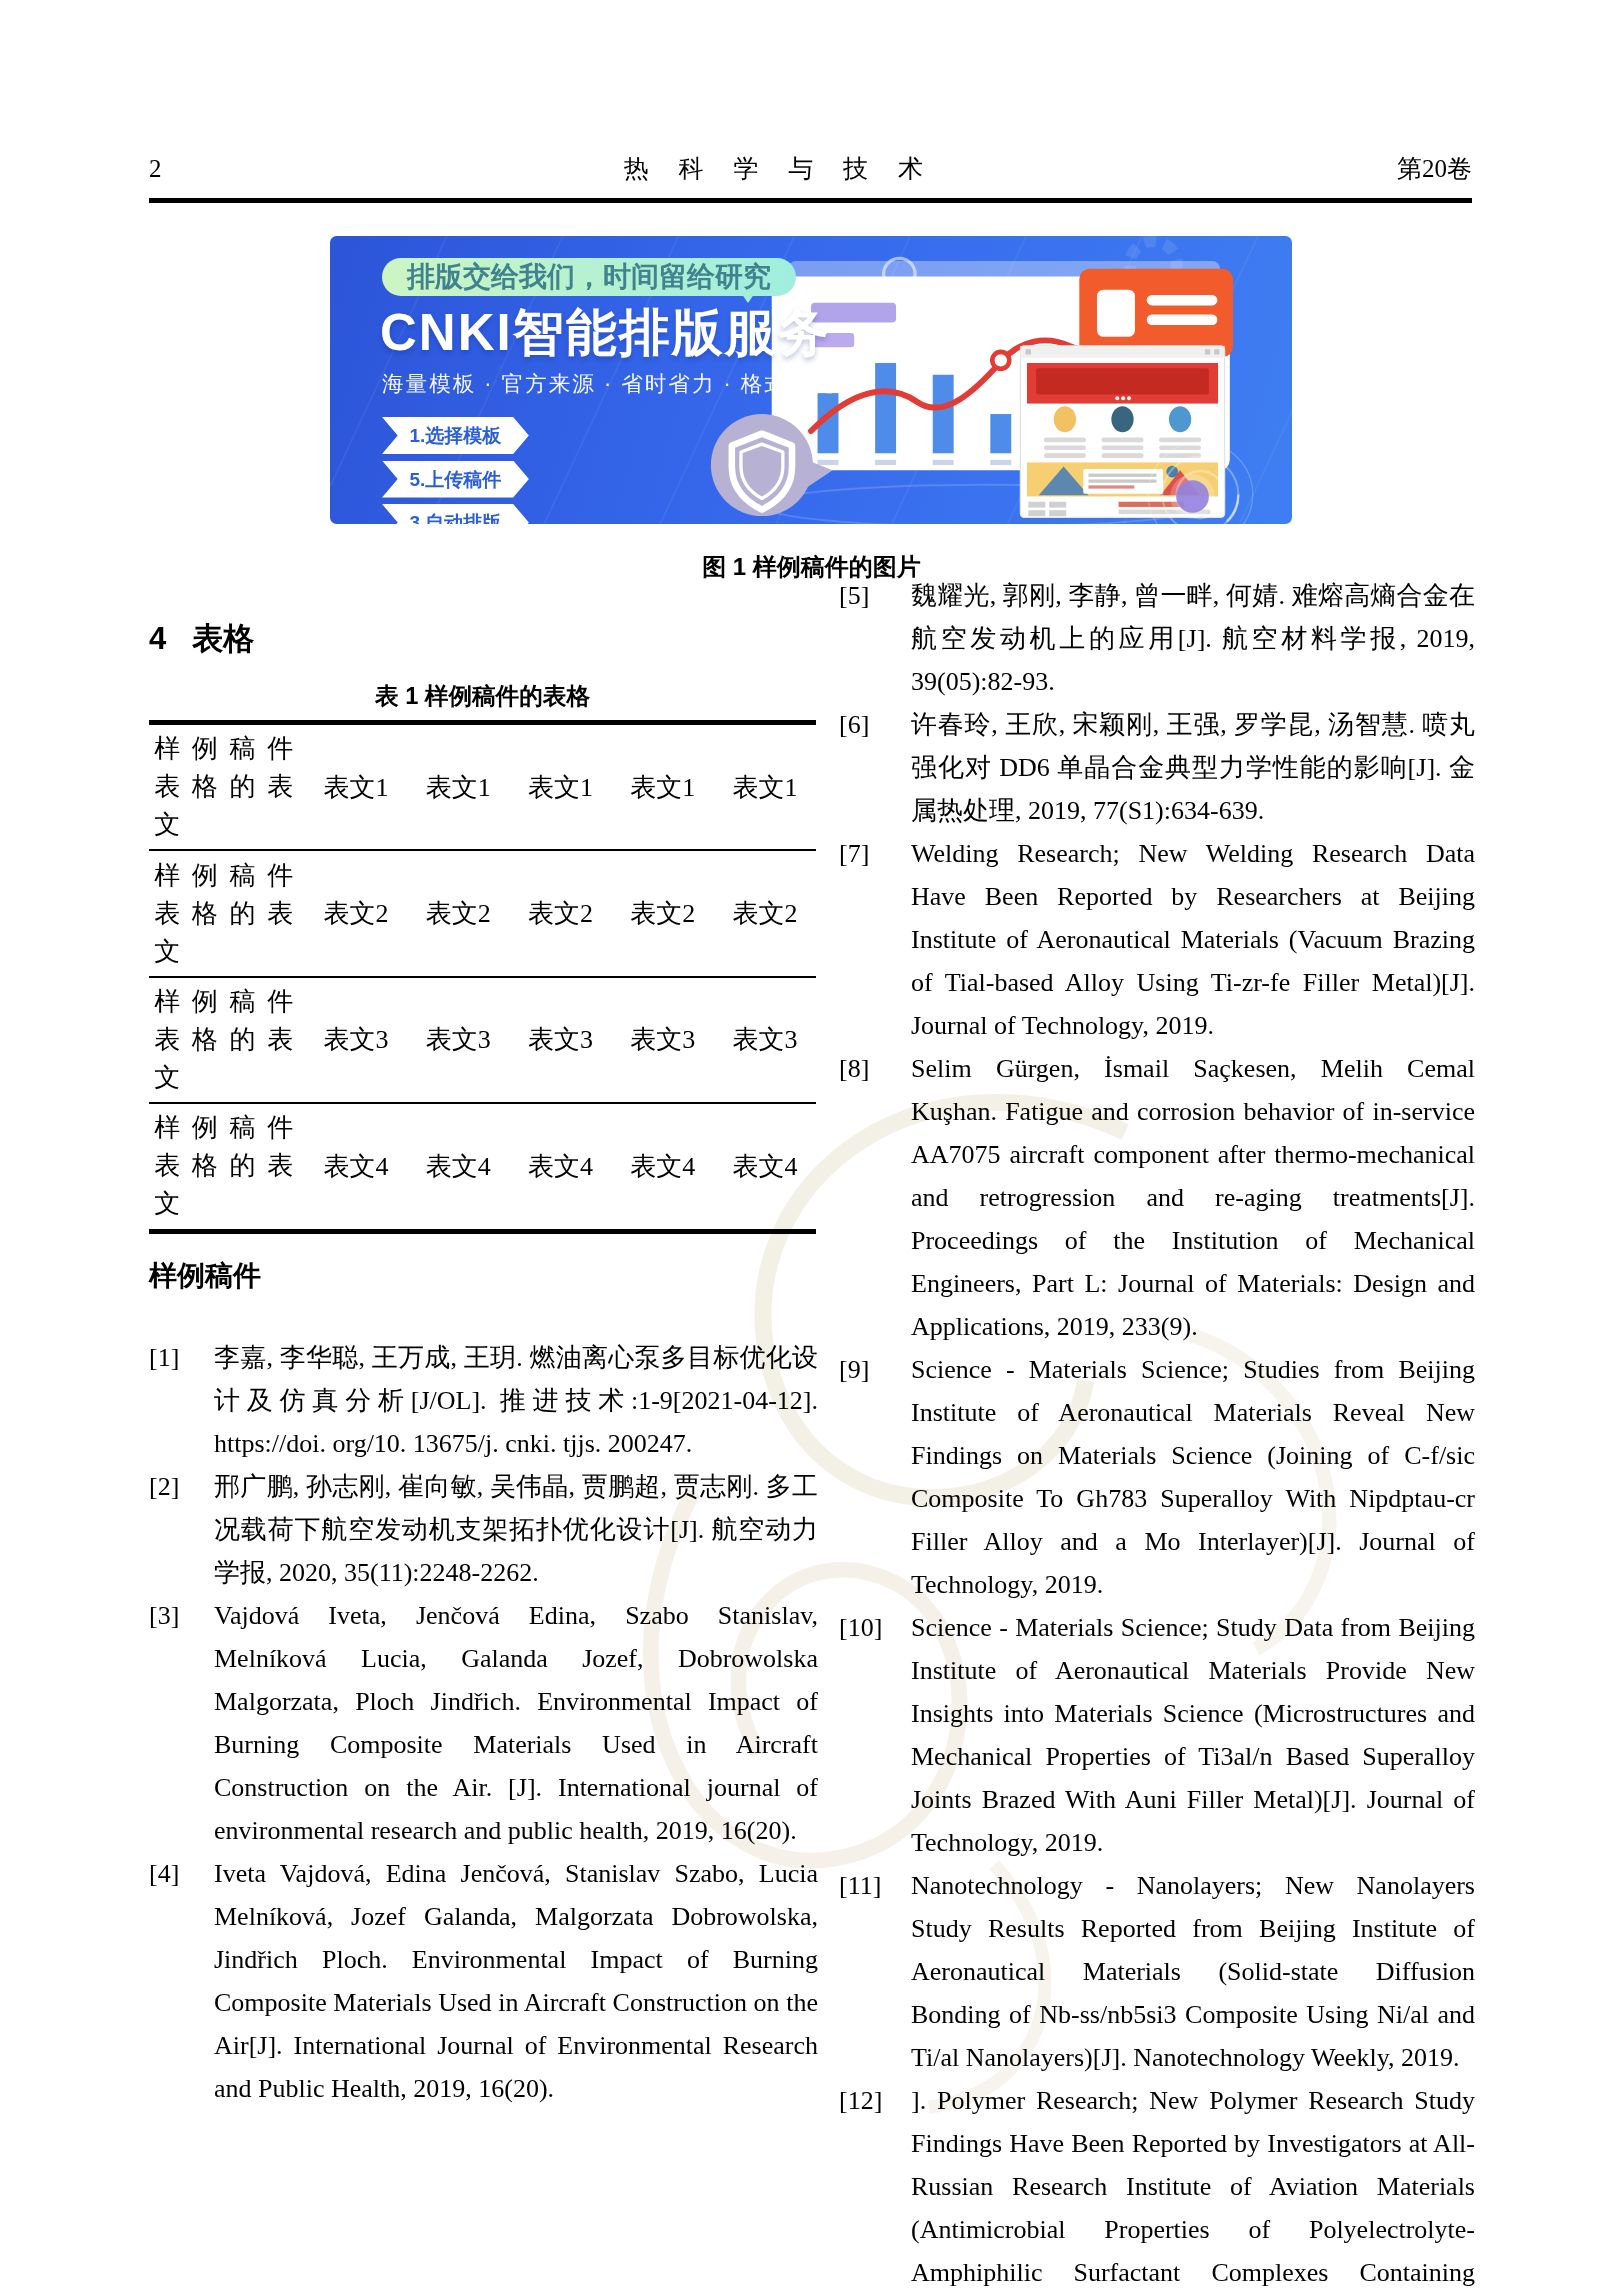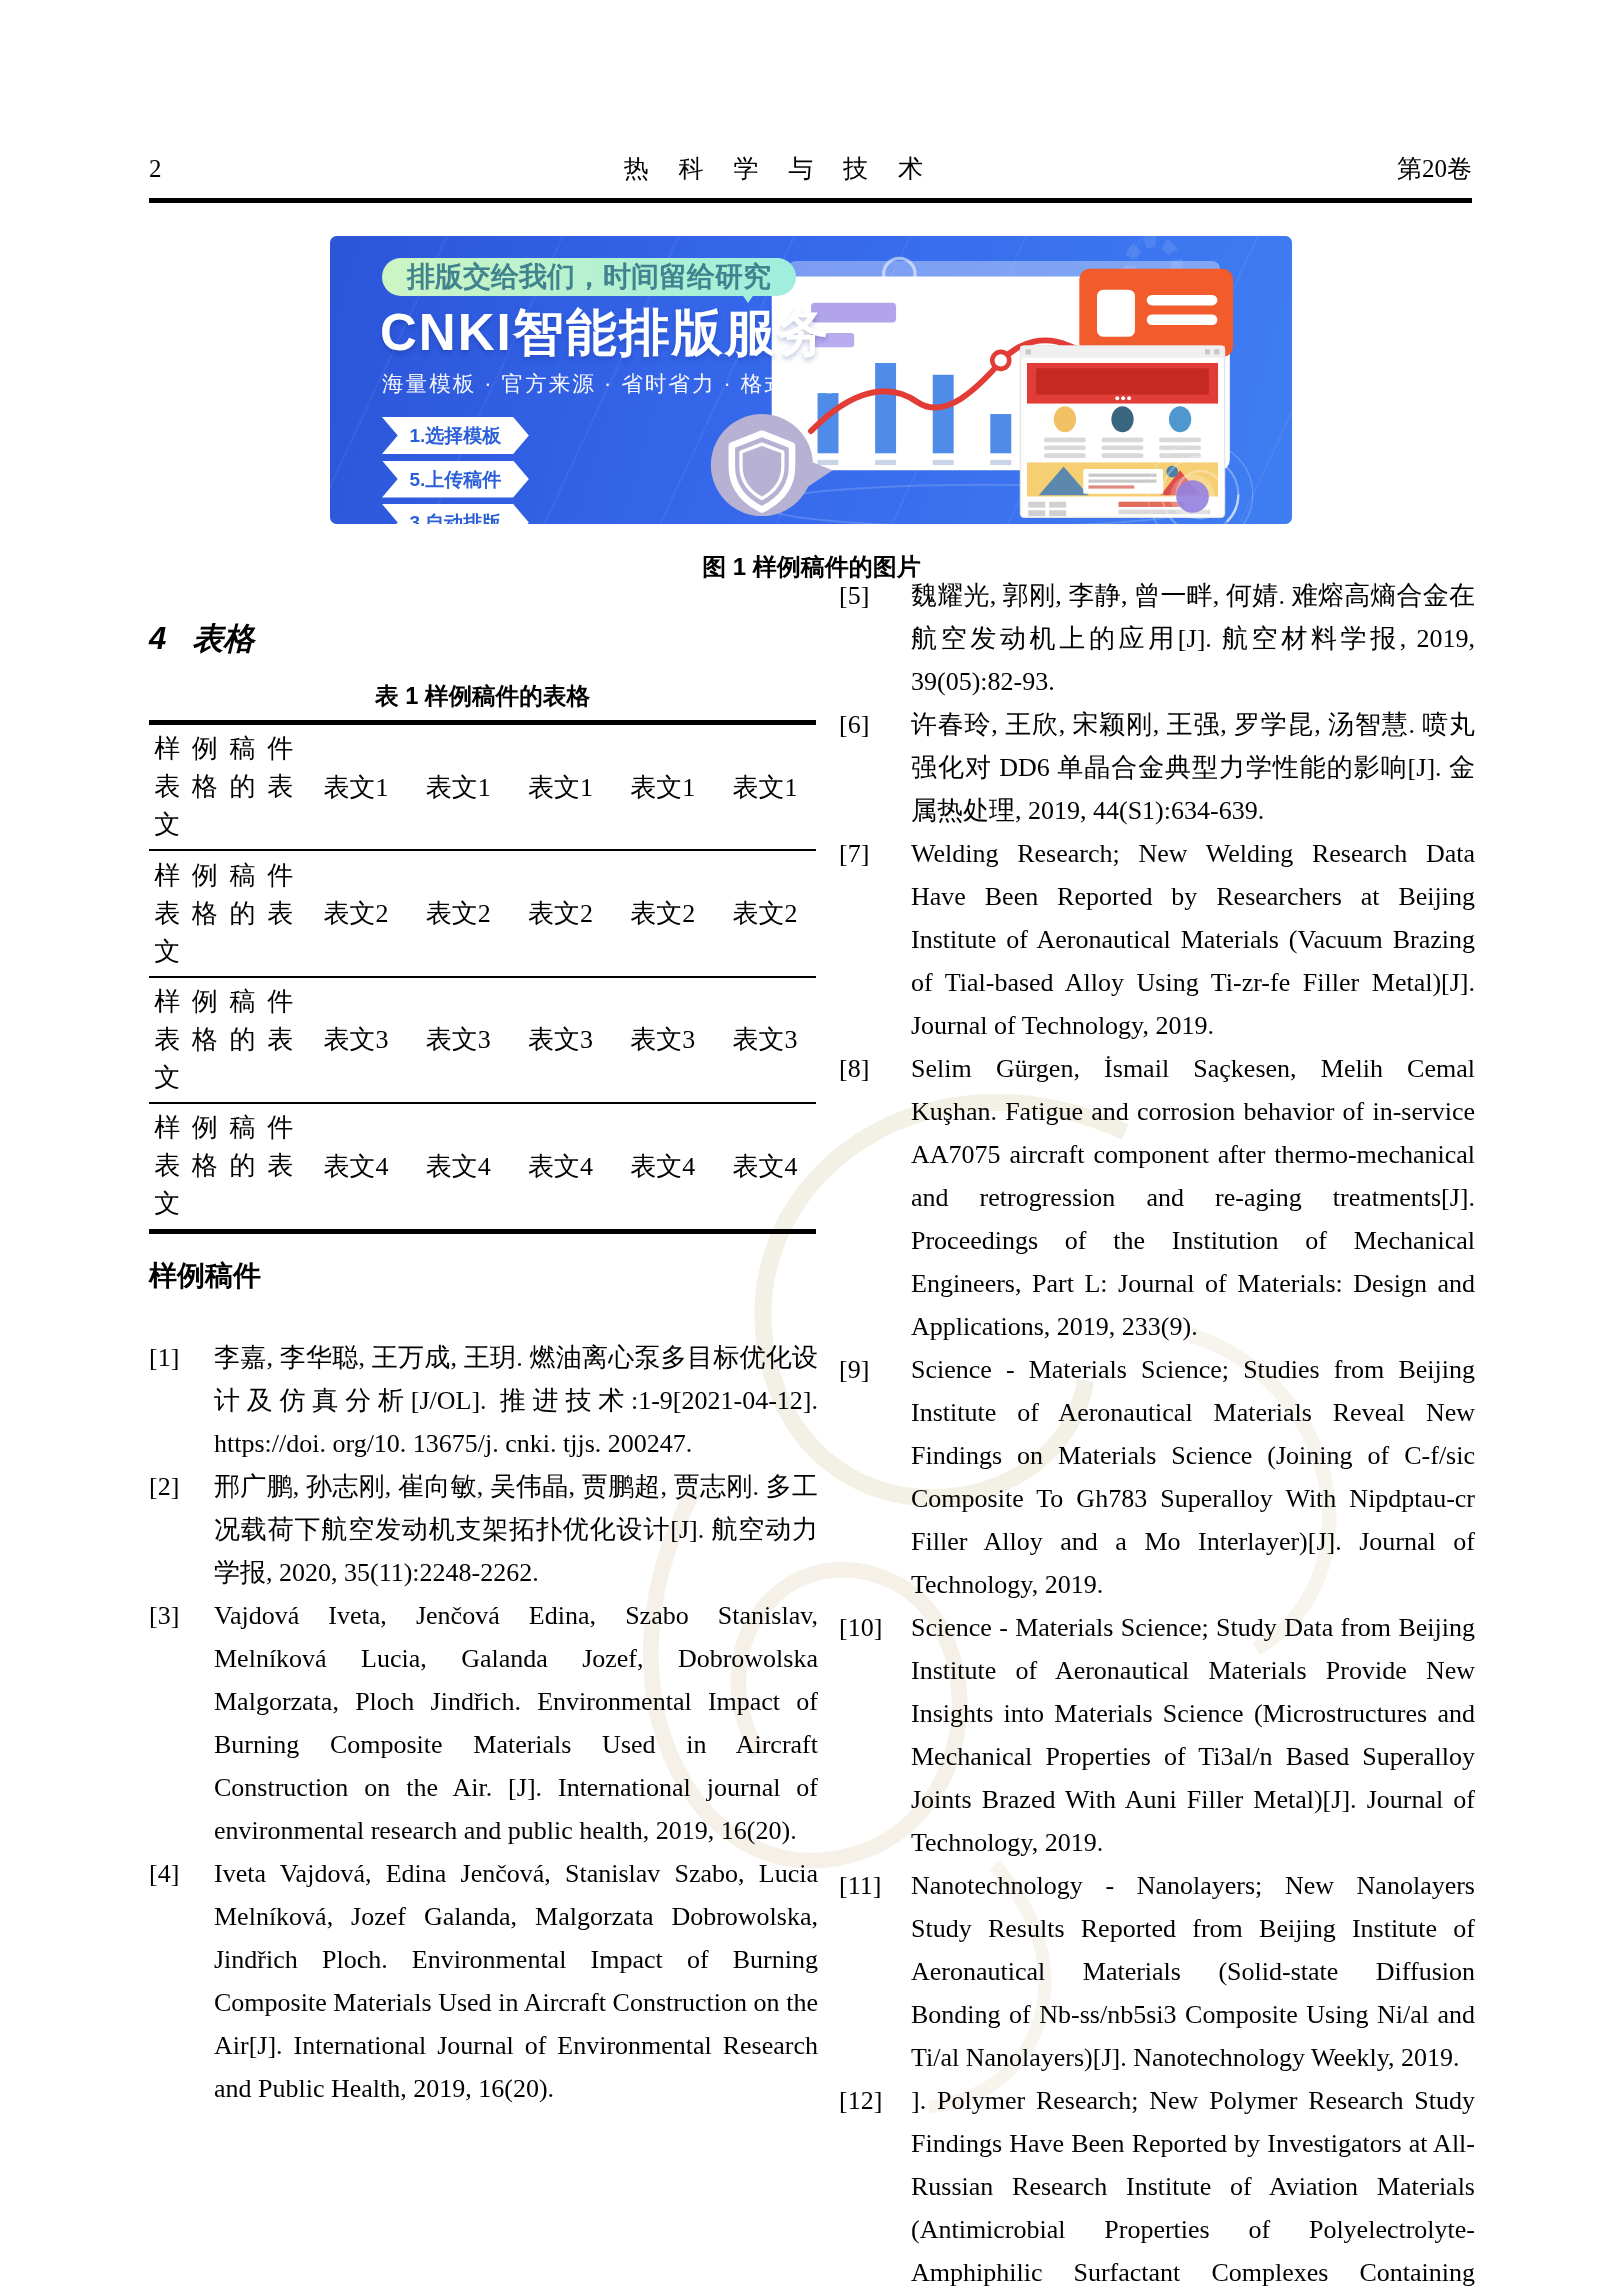--- a/index.html
+++ b/index.html
@@ -35,21 +35,21 @@
   .steps{position:absolute;left:52px;top:181px;display:flex;gap:6.5px;
           font-family:"Liberation Sans","DejaVu Sans",sans-serif;flex-direction:column;}
   .step{background:#fff;color:#2a5fd8;font-weight:700;font-size:19px;height:37px;line-height:37px;
           padding:0 27.5px;cursor:pointer;
           clip-path:polygon(0 0,calc(100% - 15.7px) 0,100% 50%,calc(100% - 15.7px) 100%,0 100%,15.7px 50%);}
 
   
   .figcap{position:absolute;left:0;width:1623px;top:551px;text-align:center;font-size:24px;
           font-weight:700;font-family:"Liberation Sans","DejaVu Sans",sans-serif;}
   .sechead{position:absolute;left:149px;top:618px;font-size:31px;font-weight:700;
-          font-family:"Liberation Sans","DejaVu Sans",sans-serif;font-style:italic;}
+          font-family:"Liberation Sans","DejaVu Sans",sans-serif;}
   .sechead .secnum{margin-right:26px;}
   .tabcap{position:absolute;left:149px;width:667px;top:680px;text-align:center;font-size:23.6px;
           font-weight:700;font-family:"Liberation Sans","DejaVu Sans",sans-serif;}
   .refhead{position:absolute;left:149px;top:1257px;font-size:28px;font-weight:700;
           font-family:"Liberation Sans","DejaVu Sans",sans-serif;}
 
   
   .stable{position:absolute;left:149px;top:720px;width:667px;
           border-top:5.2px solid #000;border-bottom:5.2px solid #000;}
   .trow{display:grid;grid-template-columns:156px repeat(5,1fr);align-items:center;
@@ -284,21 +284,21 @@
         <div class="reftext">Iveta Vajdová, Edina Jenčová, Stanislav Szabo, Lucia Melníková, Jozef Galanda, Malgorzata Dobrowolska, Jindřich Ploch. Environmental Impact of Burning Composite Materials Used in Aircraft Construction on the Air[J]. International Journal of Environmental Research and Public Health, 2019, 16(20).</div>
       </div>
     </div>
   <div class="refs refs-right" id="refs-right">
       <div class="ref">
         <span class="refnum">[5]</span>
         <div class="reftext">魏耀光, 郭刚, 李静, 曾一畔, 何婧. 难熔高熵合金在航空发动机上的应用[J]. 航空材料学报, 2019, 39(05):82-93.</div>
       </div>
       <div class="ref">
         <span class="refnum">[6]</span>
-        <div class="reftext">许春玲, 王欣, 宋颖刚, 王强, 罗学昆, 汤智慧. 喷丸强化对 DD6 单晶合金典型力学性能的影响[J]. 金属热处理, 2019, 44(S1):634-639.</div>
+        <div class="reftext">许春玲, 王欣, 宋颖刚, 王强, 罗学昆, 汤智慧. 喷丸强化对 DD6 单晶合金典型力学性能的影响[J]. 金属热处理, 2019, 77(S1):634-639.</div>
       </div>
       <div class="ref">
         <span class="refnum">[7]</span>
         <div class="reftext">Welding Research; New Welding Research Data Have Been Reported by Researchers at Beijing Institute of Aeronautical Materials (Vacuum Brazing of Tial-based Alloy Using Ti-zr-fe Filler Metal)[J]. Journal of Technology, 2019.</div>
       </div>
       <div class="ref">
         <span class="refnum">[8]</span>
         <div class="reftext">Selim Gürgen, İsmail Saçkesen, Melih Cemal Kuşhan. Fatigue and corrosion behavior of in-service AA7075 aircraft component after thermo-mechanical and retrogression and re-aging treatments[J]. Proceedings of the Institution of Mechanical Engineers, Part L: Journal of Materials: Design and Applications, 2019, 233(9).</div>
       </div>
       <div class="ref">

